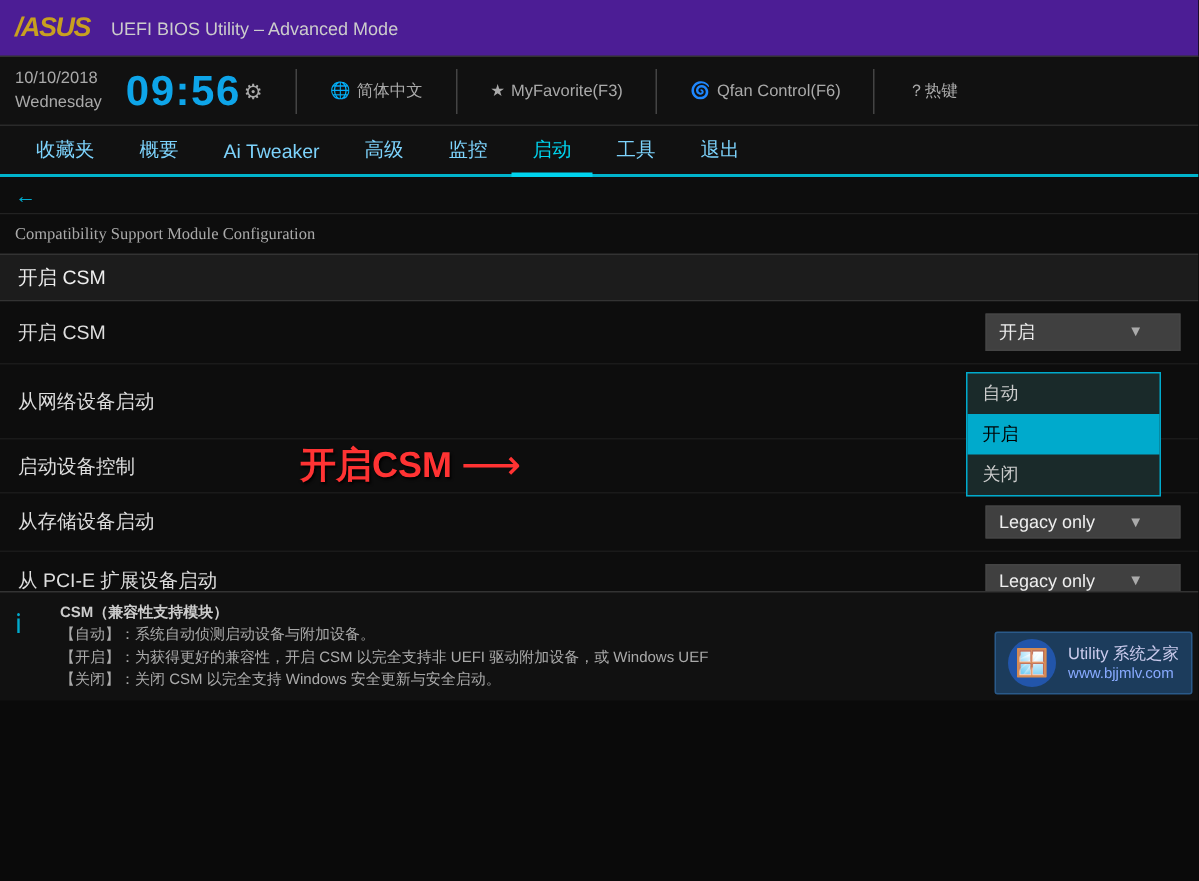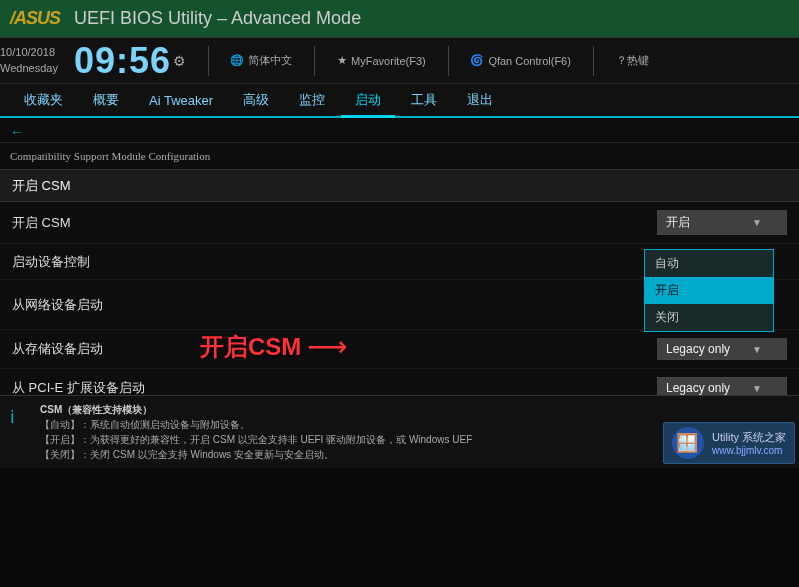--- a/index.html
+++ b/index.html
@@ -7,58 +7,58 @@
       width: 799px;
       height: 587px;
       background: #0a0a0a;
       font-family: 'Microsoft YaHei', Arial, sans-serif;
       overflow: hidden;
       position: relative;
     }
 
     
     .header {
-      background: #14532d;
+      background: #4c1d95;
       display: flex;
       align-items: center;
       padding: 0 10px;
       height: 38px;
       border-bottom: 1px solid #333;
     }
     .logo {
       color: #c8a020;
       font-weight: bold;
       font-size: 18px;
       font-style: italic;
       margin-right: 14px;
       letter-spacing: -1px;
     }
     .bios-title {
       color: #ccc;
-      font-size: 18px;
+      font-size: 12px;
     }
 
     
     .datetime-bar {
       background: #111;
       display: flex;
       align-items: center;
-      padding: 4px 0;
+      padding: 4px 10px;
       height: 46px;
       border-bottom: 1px solid #2a2a2a;
       gap: 16px;
     }
     .date-info {
       color: #aaa;
       font-size: 11px;
       line-height: 1.4;
     }
     .time-display {
-      color: #7dd3fc;
-      font-size: 36px;
+      color: #0ea5e9;
+      font-size: 28px;
       font-weight: bold;
       letter-spacing: 1px;
     }
     .gear-icon {
       color: #aaa;
       font-size: 14px;
       margin-left: 2px;
     }
     .divider-v {
       width: 1px;
@@ -349,32 +349,32 @@
       <span class="dropdown-arrow">▼</span>
 
       <div class="dropdown-overlay">
         <div class="dropdown-item">自动</div>
         <div class="dropdown-item selected">开启</div>
         <div class="dropdown-item">关闭</div>
       </div>
     </div>
   </div>
 
+  <div class="setting-row" style="position:relative; min-height:50px;">
+    <span class="setting-label">从网络设备启动</span>
+
+    <div class="arrow-annotation">
+      <span class="csm-label">开启CSM</span>
+      <span class="red-arrow">⟶</span>
+    </div>
+  </div>
+
   <div class="setting-row">
     <span class="setting-label">启动设备控制</span>
     <div style="min-width:130px;"></div>
-  </div>
-
-  <div class="setting-row" style="position:relative; min-height:50px;">
-    <span class="setting-label">从网络设备启动</span>
-
-    <div class="arrow-annotation">
-      <span class="csm-label">开启CSM</span>
-      <span class="red-arrow">⟶</span>
-    </div>
   </div>
 
   <div class="setting-row">
     <span class="setting-label">从存储设备启动</span>
     <div class="setting-value">
       <span>Legacy only</span>
       <span class="dropdown-arrow">▼</span>
     </div>
   </div>
 

